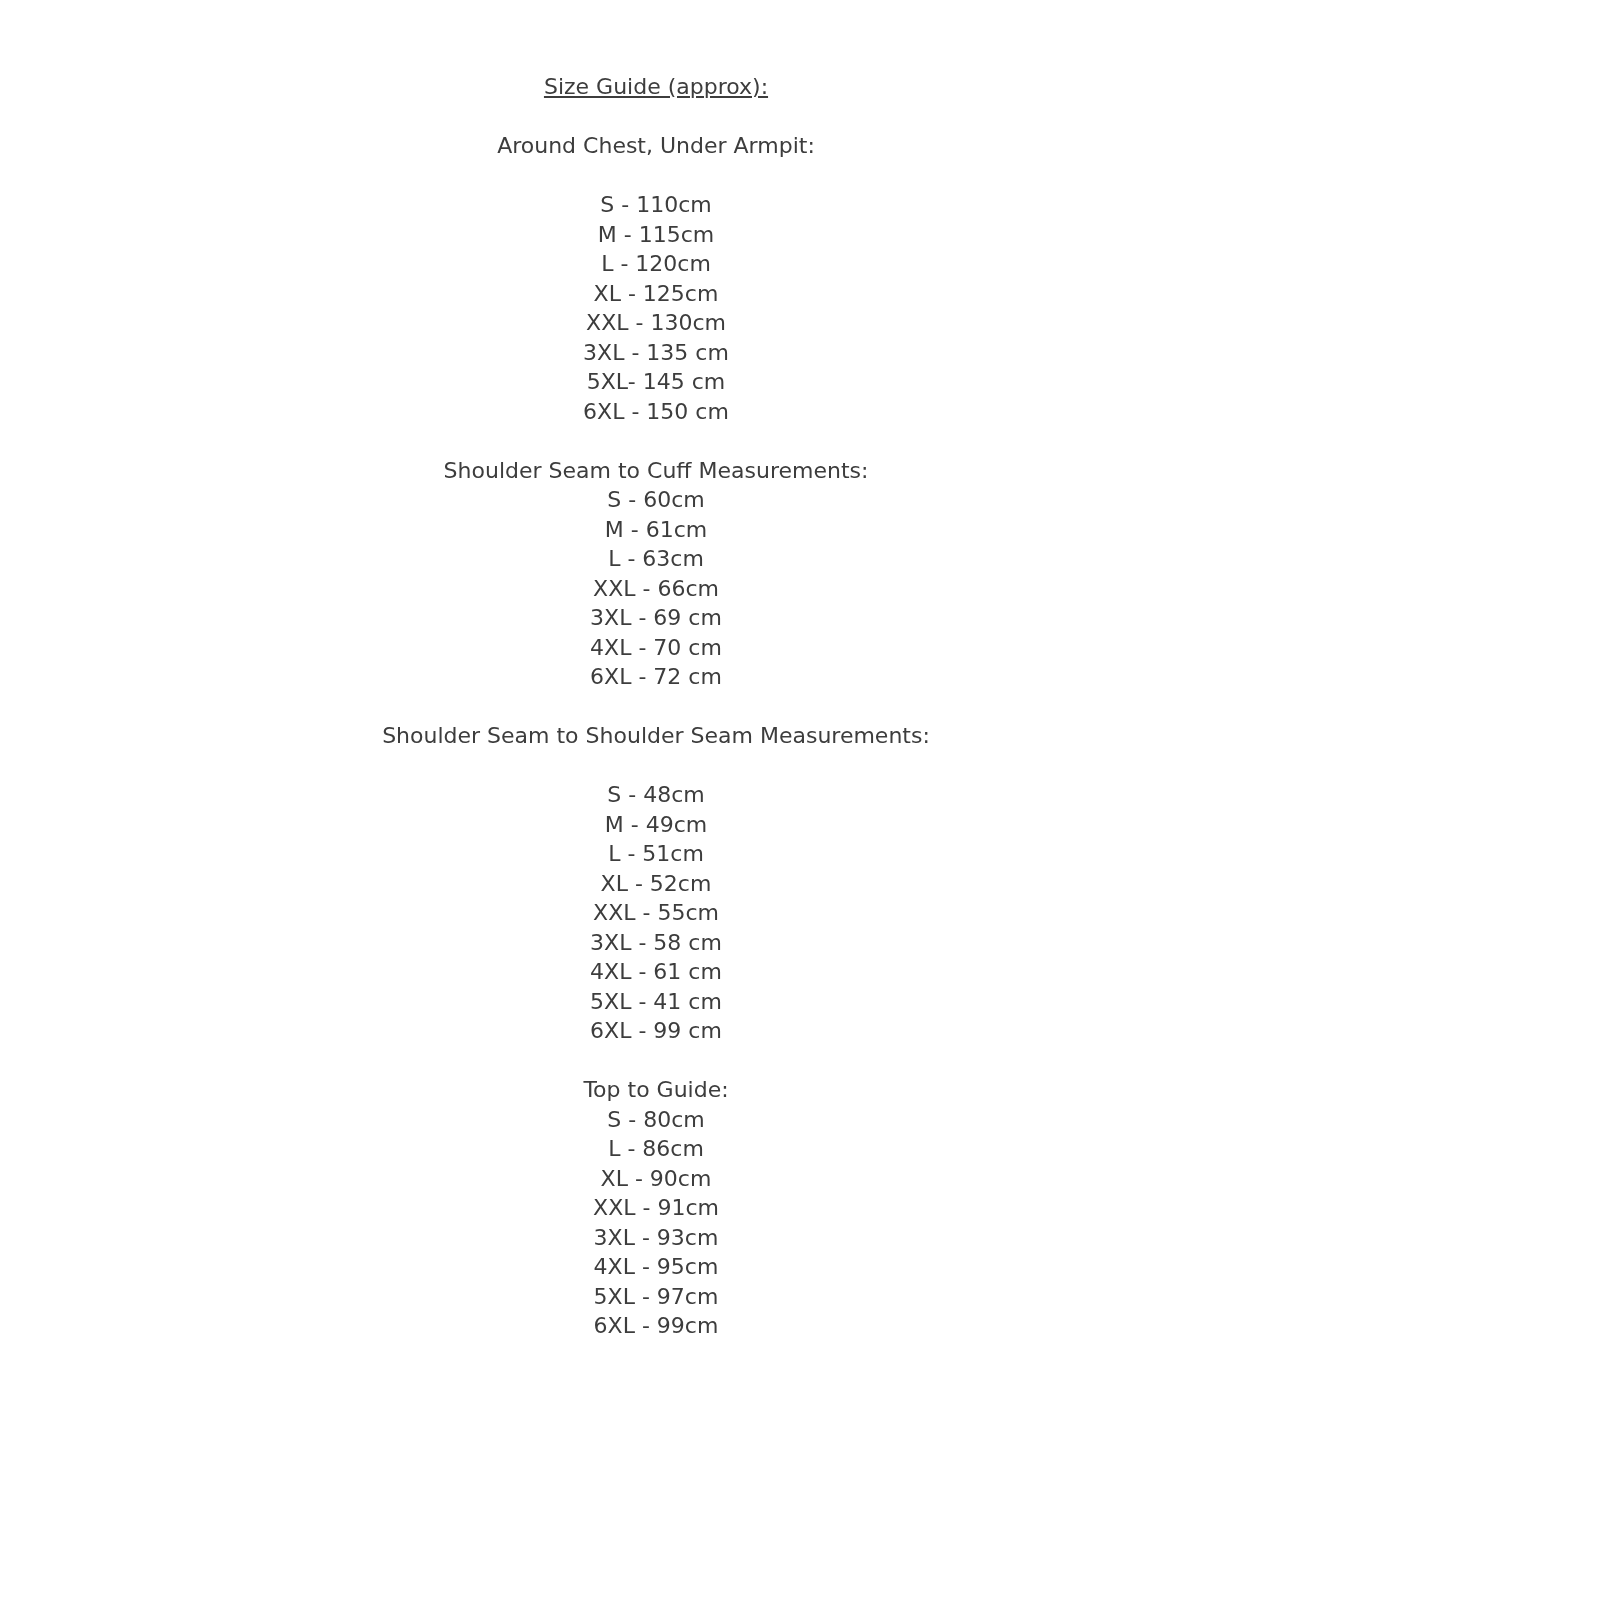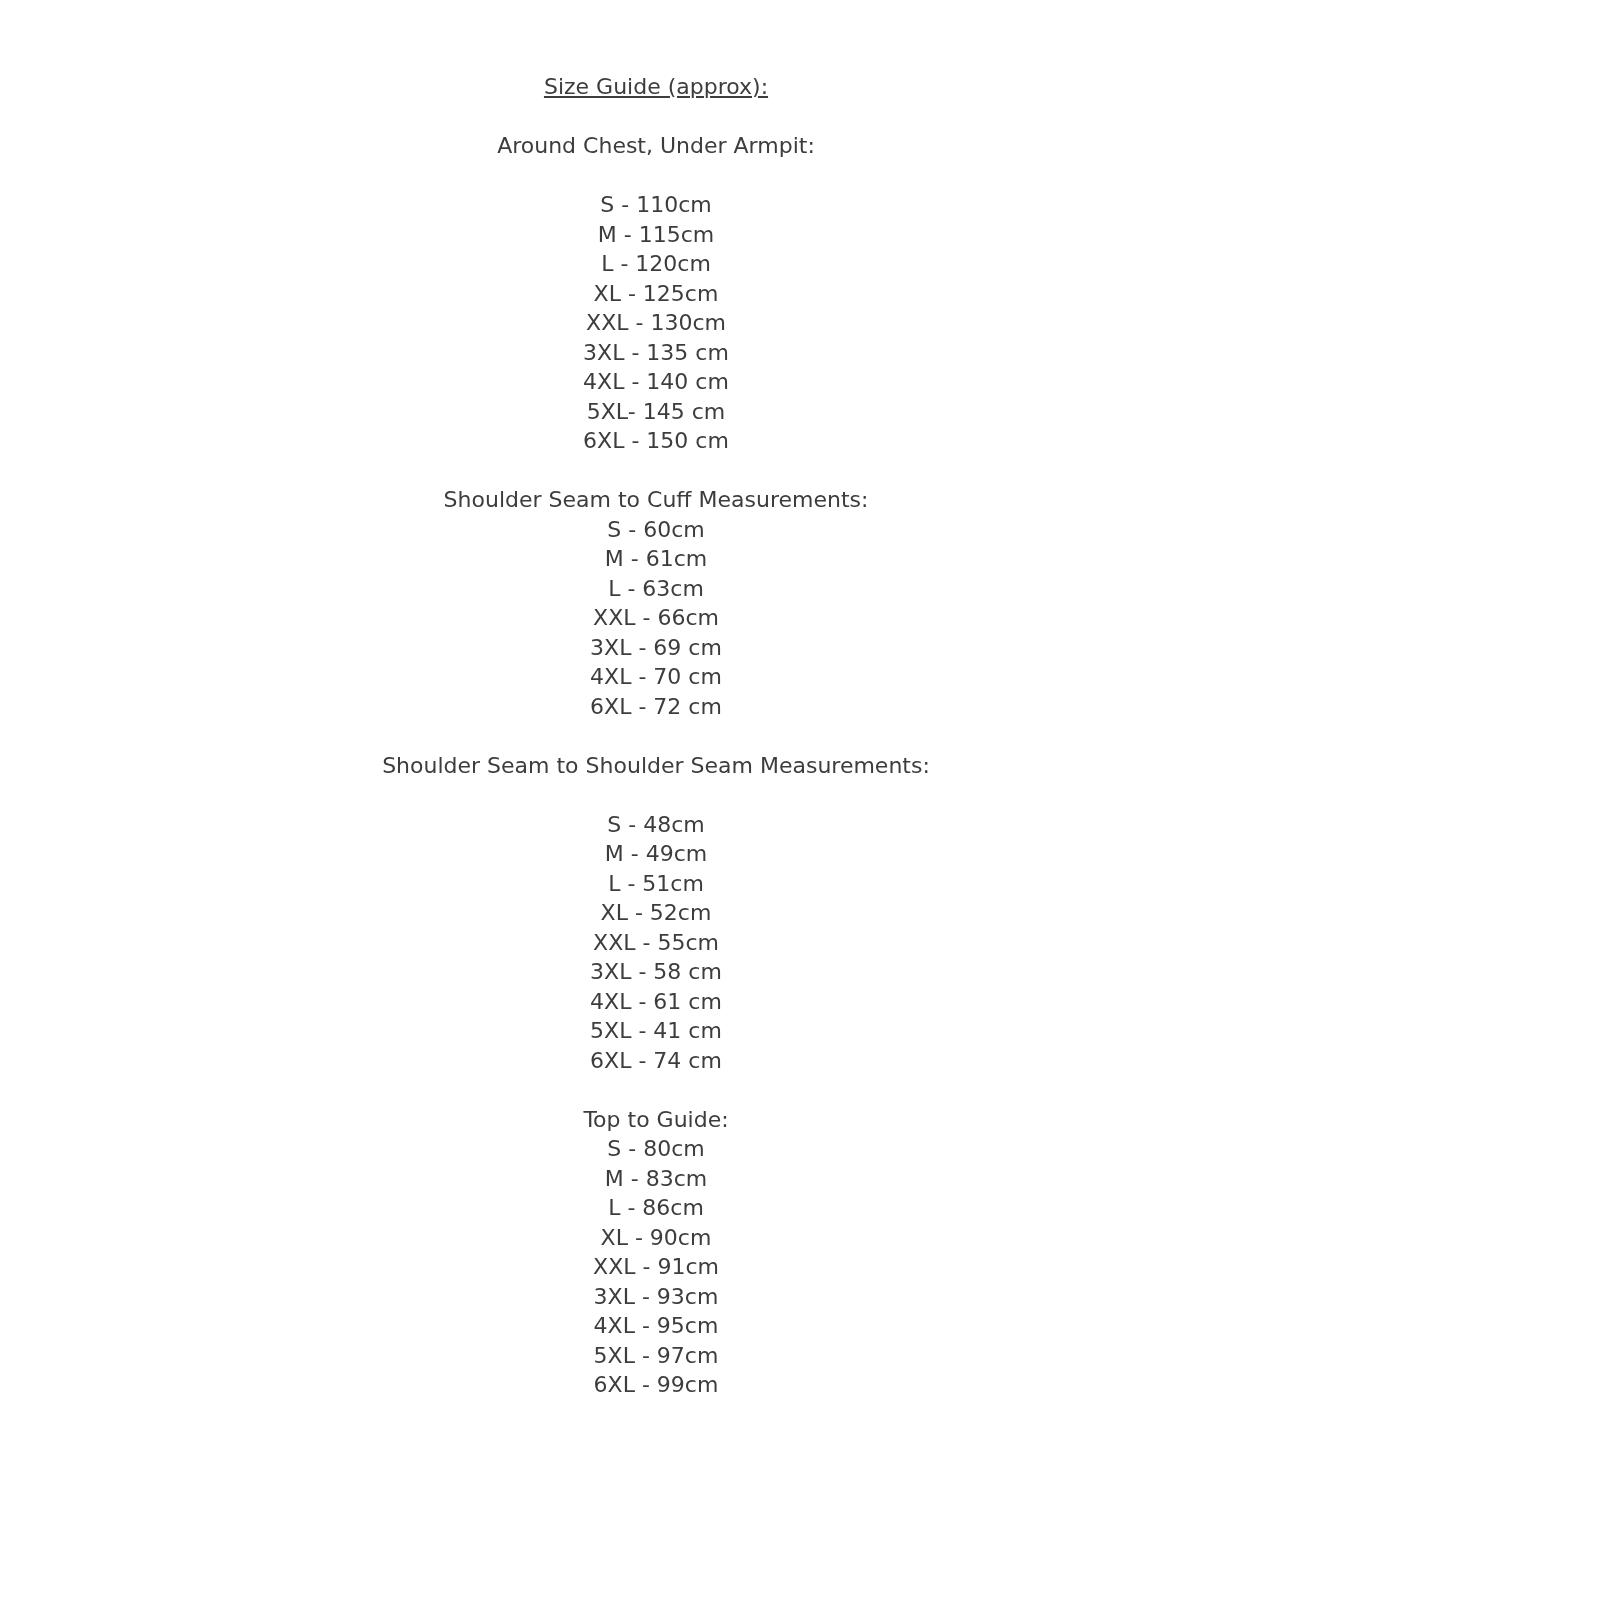--- a/index.html
+++ b/index.html
@@ -42,21 +42,20 @@
   <div class="gap"></div>
 
   <div class="heading">Around Chest, Under Armpit:</div>
   <div class="gap"></div>
   <div class="line">S - 110cm</div>
   <div class="line">M - 115cm</div>
   <div class="line">L - 120cm</div>
   <div class="line">XL - 125cm</div>
   <div class="line">XXL - 130cm</div>
   <div class="line">3XL - 135 cm</div>
-  <div class="line">4XL - 140 cm</div>
   <div class="line">5XL- 145 cm</div>
   <div class="line">6XL - 150 cm</div>
   <div class="gap"></div>
 
   <div class="heading">Shoulder Seam to Cuff Measurements:</div>
   <div class="line">S - 60cm</div>
   <div class="line">M - 61cm</div>
   <div class="line">L - 63cm</div>
   <div class="line">XXL - 66cm</div>
   <div class="line">3XL - 69 cm</div>
@@ -67,26 +66,25 @@
   <div class="heading">Shoulder Seam to Shoulder Seam Measurements:</div>
   <div class="gap"></div>
   <div class="line">S - 48cm</div>
   <div class="line">M - 49cm</div>
   <div class="line">L - 51cm</div>
   <div class="line">XL - 52cm</div>
   <div class="line">XXL - 55cm</div>
   <div class="line">3XL - 58 cm</div>
   <div class="line">4XL - 61 cm</div>
   <div class="line">5XL - 41 cm</div>
-  <div class="line">6XL - 74 cm</div>
+  <div class="line">6XL - 99 cm</div>
   <div class="gap"></div>
 
   <div class="heading">Top to Guide:</div>
   <div class="line">S - 80cm</div>
-  <div class="line">M - 83cm</div>
   <div class="line">L - 86cm</div>
   <div class="line">XL - 90cm</div>
   <div class="line">XXL - 91cm</div>
   <div class="line">3XL - 93cm</div>
   <div class="line">4XL - 95cm</div>
   <div class="line">5XL - 97cm</div>
   <div class="line">6XL - 99cm</div>
 
 </div>
 

